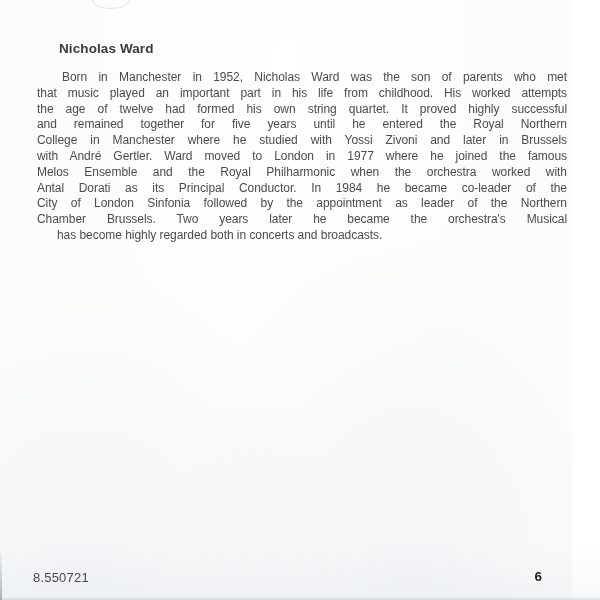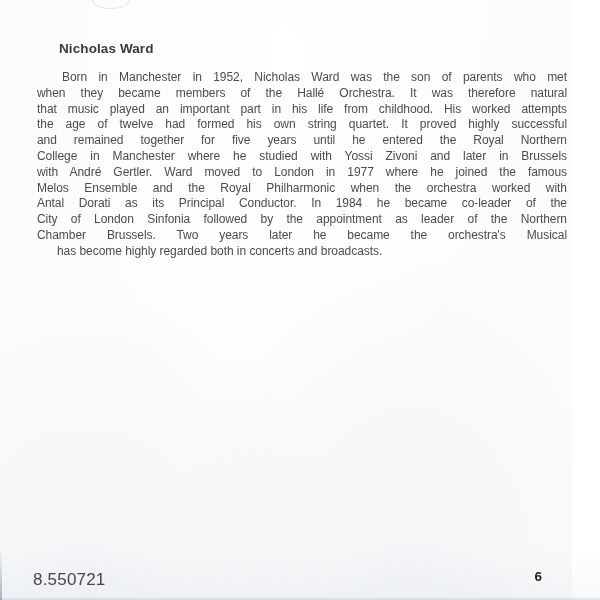--- a/index.html
+++ b/index.html
@@ -89,21 +89,21 @@
     text-indent: 25px;
   }
   .bio-line.last {
     text-align-last: left;
     padding-left: 20px;
   }
   .catalog-number {
     position: absolute;
     left: 33px;
     top: 570px;
-    font-size: 17px;
+    font-size: 13px;
     color: #474747;
     letter-spacing: 0.2px;
   }
   .page-number {
     position: absolute;
     right: 30px;
     top: 569px;
     font-size: 13.5px;
     font-weight: bold;
     color: #222222;
@@ -114,21 +114,20 @@
 
 <div class="page">
 
   <div class="smudge"></div>
 
   <div class="content">
     <h1 class="heading">Nicholas Ward</h1>
 
     <div class="bio">
       <div class="bio-line first">Born in Manchester in 1952, Nicholas Ward was the son of parents who met</div>
-      <div class="bio-line">when they became members of the Hallé Orchestra. It was therefore natural</div>
       <div class="bio-line">that music played an important part in his life from childhood. His worked attempts</div>
       <div class="bio-line">the age of twelve had formed his own string quartet. It proved highly successful</div>
       <div class="bio-line">and remained together for five years until he entered the Royal Northern</div>
       <div class="bio-line">College in Manchester where he studied with Yossi Zivoni and later in Brussels</div>
       <div class="bio-line">with André Gertler. Ward moved to London in 1977 where he joined the famous</div>
       <div class="bio-line">Melos Ensemble and the Royal Philharmonic when the orchestra worked with</div>
       <div class="bio-line">Antal Dorati as its Principal Conductor. In 1984 he became co-leader of the</div>
       <div class="bio-line">City of London Sinfonia followed by the appointment as leader of the Northern</div>
       <div class="bio-line">Chamber Brussels. Two years later he became the orchestra's Musical</div>
       <div class="bio-line last">has become highly regarded both in concerts and broadcasts.</div>

